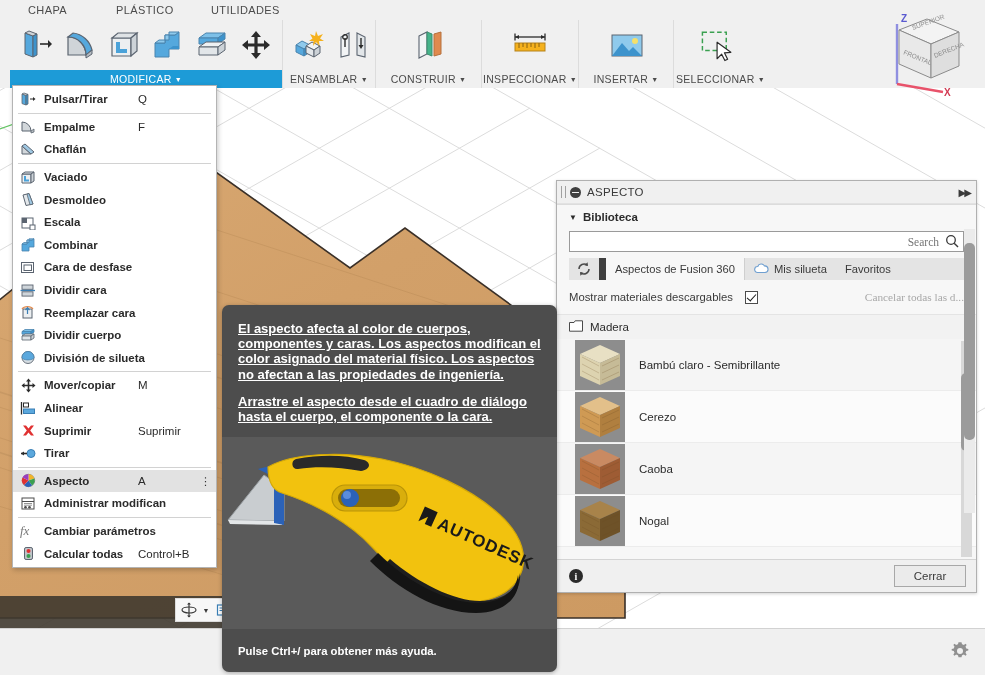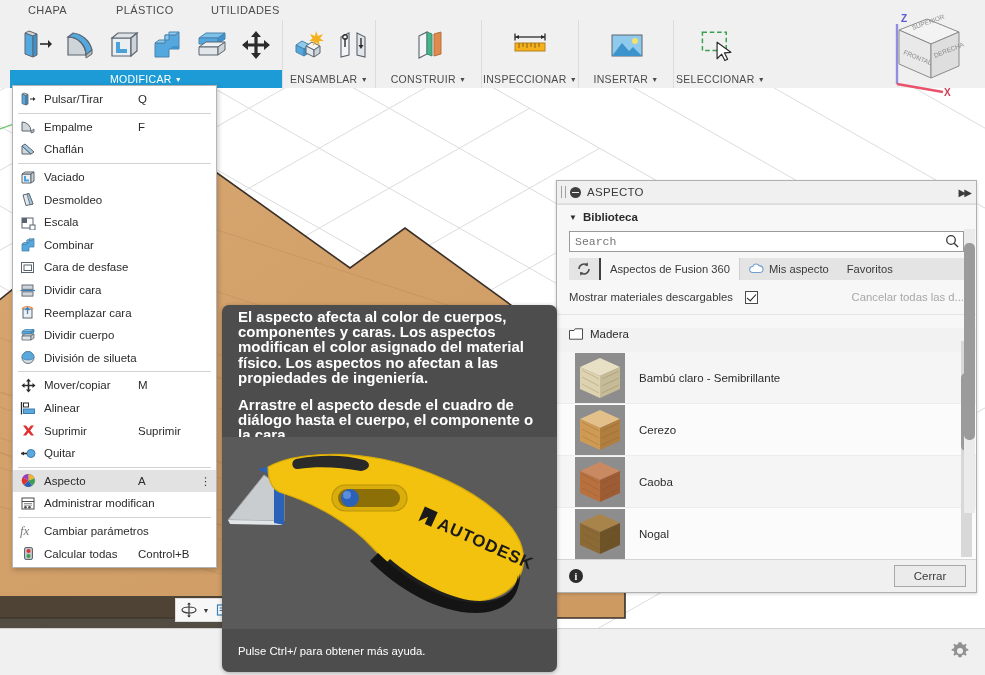--- a/index.html
+++ b/index.html
@@ -92,21 +92,21 @@
     padding: 0 6px 0 7px;
     font-size: 11.5px; color: #2b2b2b;
     cursor: pointer;
   }
   .mitem.sel { background: #e2e2e2; }
   .mitem .mico {
     width: 17px; height: 17px; margin-right: 7px;
     flex: 0 0 17px;
     display: flex; align-items: center; justify-content: flex-start;
   }
-  .mitem .mlbl { flex: 1 1 auto; white-space: nowrap; }
+  .mitem .mlbl { flex: 1 1 auto; white-space: nowrap; font-weight: bold; }
   .mitem .mkey {
     color: #2b2b2b; font-size: 11.5px;
     width: 62px; text-align: left; flex: 0 0 62px;
   }
   .mitem .mdots {
     width: 10px; text-align: center; font-size: 11px;
     color: #333; line-height: 6px;
   }
   .msep { height: 1px; background: #d2d2d2; margin: 2px 5px; }
 
@@ -114,38 +114,39 @@
   .tip {
     position: absolute; left: 222px; top: 305px;
     width: 335px; height: 367px;
     background: #4d4d4d;
     border-radius: 7px;
     z-index: 35;
     overflow: hidden;
     box-shadow: 0 1px 4px rgba(0,0,0,.3);
   }
   .tip-text {
-    padding: 4px 16px 0 16px;
+    padding: 16px 16px 0 16px;
     color: #ffffff;
-    font-size: 15px;
+    font-size: 13px;
     font-weight: bold;
     line-height: 15.2px;
+    text-decoration: underline;
   }
   .tip-text p { margin: 0 0 12px 0; }
   .tip-img {
     position: absolute; left: 0; top: 132px;
     width: 335px; height: 192px;
     background: #5a5a5a;
   }
   .tip-foot {
     position: absolute; left: 0; bottom: 0;
     width: 335px; height: 42px;
     display: flex; align-items: center;
     padding-left: 16px;
-    color: #ffffff; font-size: 11.3px; font-weight: normal;
+    color: #ffffff; font-size: 11.3px; font-weight: bold;
   }
 
   
   .dlg {
     position: absolute; left: 556px; top: 180px;
     width: 421px; height: 413px;
     background: #f0f0f0;
     border: 1px solid #b0b0b0;
     z-index: 30;
     display: flex; flex-direction: column;
@@ -193,24 +194,25 @@
   }
   .tri { font-size: 8px; margin-right: 6px; color: #2b2b2b; }
 
   .searchwrap {
     margin: 2px 12px 0 12px; flex: 0 0 21px; height: 21px;
     position: relative;
   }
   .searchwrap input {
     width: 100%; height: 21px;
     border: 1px solid #9a9a9a; background: #ffffff;
-    font-family: Liberation Mono, monospace;
+    font-family: Liberation Serif, serif;
     font-size: 11.5px; color: #3a3a3a;
     padding: 0 24px 0 5px;
     outline: none;
+    text-align: right;
   }
   .searchwrap .sico {
     position: absolute; right: 5px; top: 3px;
     width: 14px; height: 14px; cursor: pointer;
   }
 
   .tabstrip {
     margin: 6px 12px 0 12px; flex: 0 0 22px; height: 22px;
     background: #e4e4e4;
     display: flex; align-items: stretch;
@@ -218,21 +220,21 @@
   .refresh-btn {
     width: 30px; display: flex; align-items: center; justify-content: center;
     cursor: pointer;
   }
   .lib-tab {
     display: flex; align-items: center; gap: 5px;
     padding: 0 9px;
     font-size: 11.2px; color: #3a3a3a;
     cursor: pointer;
   }
-  .lib-tab.active { background: #f7f7f7; border-left:2px solid #404040; border-right:1px solid #cfcfcf;}
+  .lib-tab.active { background: #f7f7f7; border-left:7px solid #404040; border-right:1px solid #cfcfcf;}
 
   .optrow {
     flex: 0 0 26px; height: 26px;
     display: flex; align-items: center;
     padding: 0 12px; margin-top: 4px;
     font-size: 11.3px; color: #3a3a3a;
   }
   .chk {
     width: 13px; height: 13px; margin-left: 12px;
     border: 1px solid #4b4b4b; background: #fff;
@@ -240,36 +242,36 @@
   }
   .chk::after {
     content: ""; position: absolute; left: 3.5px; top: 0.5px;
     width: 4px; height: 8px;
     border: solid #1a1a1a; border-width: 0 1.7px 1.7px 0;
     transform: rotate(42deg);
   }
   .cancel-dl {
     margin-left: auto; font-size: 11.3px; color: #a8a8a8;
     cursor: default;
+    font-family: Liberation Serif, serif;
   }
 
   .listwrap {
     flex: 1 1 auto; position: relative;
     margin: 4px 0 0 0;
     background: #f7f7f7;
     overflow: hidden;
     border-top: 1px solid #e4e4e4;
   }
   .grp-head {
-    height: 24px; display: flex; 
+    height: 24px; display: flex; align-items: center;
     padding-left: 12px; gap: 7px;
     font-size: 11.5px; color: #2b2b2b;
     background: #f2f2f2;
     cursor: pointer;
-    margin-top: 13px;
   }
   .mat-row {
     height: 52px; display: flex; align-items: center;
     background: #fbfbfb;
     border-bottom: 1px solid #ececec;
     cursor: pointer;
   }
   .mat-row:nth-child(odd) { background: #f5f5f5; }
   .swatch {
     width: 50px; height: 50px; margin-left: 18px;
@@ -786,21 +788,21 @@
         <span class="mdots"></span>
       </div>
       <div class="mitem">
         <span class="mico">
           <svg width="17" height="15" viewBox="0 0 17 15">
             <circle cx="11" cy="7.5" r="4" fill="#5ba8dd" stroke="#3a7fb5" stroke-width="1"></circle>
             <line x1="1" y1="7.5" x2="7" y2="7.5" stroke="#2b2b2b" stroke-width="1.6"></line>
             <path d="M1 7.5 L4 5.5 L4 9.5 Z" fill="#2b2b2b"></path>
           </svg>
         </span>
-        <span class="mlbl">Quitar</span>
+        <span class="mlbl">Tirar</span>
         <span class="mkey"></span>
         <span class="mdots"></span>
       </div>
       <div class="msep"></div>
       <div class="mitem sel">
         <span class="mico">
           <svg width="17" height="15" viewBox="0 0 17 15">
             <circle cx="8.5" cy="7.5" r="6.2" fill="#f0f0f0" stroke="#7a7a7a" stroke-width=".8"></circle>
             <path d="M8.5 7.5 L8.5 1.3 A6.2 6.2 0 0 1 14.3 5.5 Z" fill="#f0b429"></path>
             <path d="M8.5 7.5 L14.3 5.5 A6.2 6.2 0 0 1 12 12.4 Z" fill="#3aa050"></path>
@@ -925,21 +927,21 @@
         </div>
         <div class="lib-tab active">
           <span>Aspectos de Fusion 360</span>
         </div>
         <div class="lib-tab">
           <span>
             <svg width="15" height="11" viewBox="0 0 15 11">
               <path d="M3.5 9.5 a3 3 0 0 1 0.3 -6 a3.6 3.6 0 0 1 6.6 -0.6 a2.8 2.8 0 0 1 0.6 6.6 Z" fill="#ffffff" stroke="#6f9fd0" stroke-width="1.1"></path>
             </svg>
           </span>
-          <span>Mis aspecto</span>
+          <span>Mis silueta</span>
         </div>
         <div class="lib-tab">
           <span>Favoritos</span>
         </div>
       </div>
 
       <div class="optrow">
         <span>Mostrar materiales descargables</span>
         <span class="chk"></span>
         <span class="cancel-dl">Cancelar todas las d...</span>

